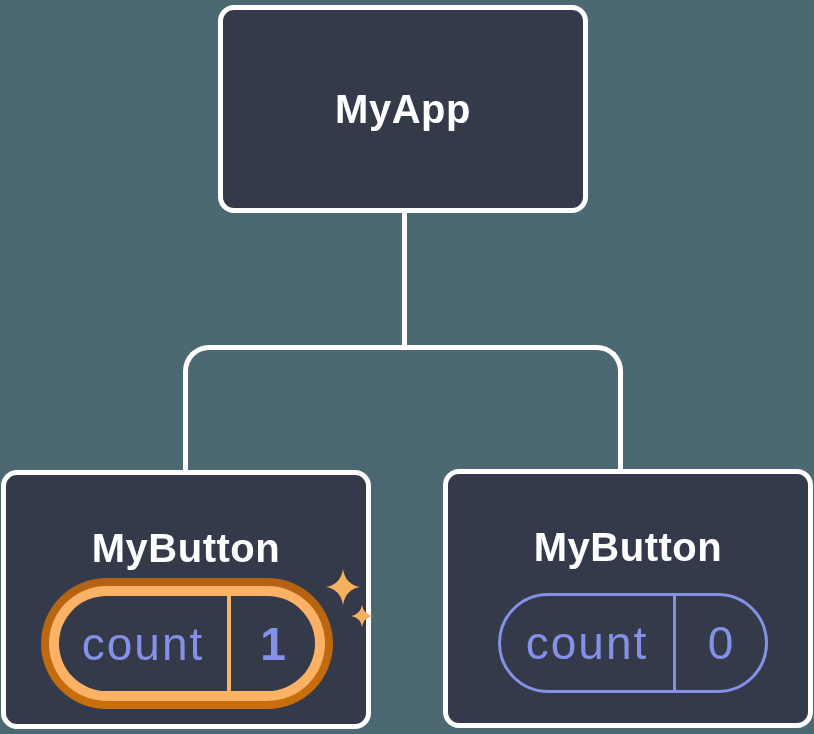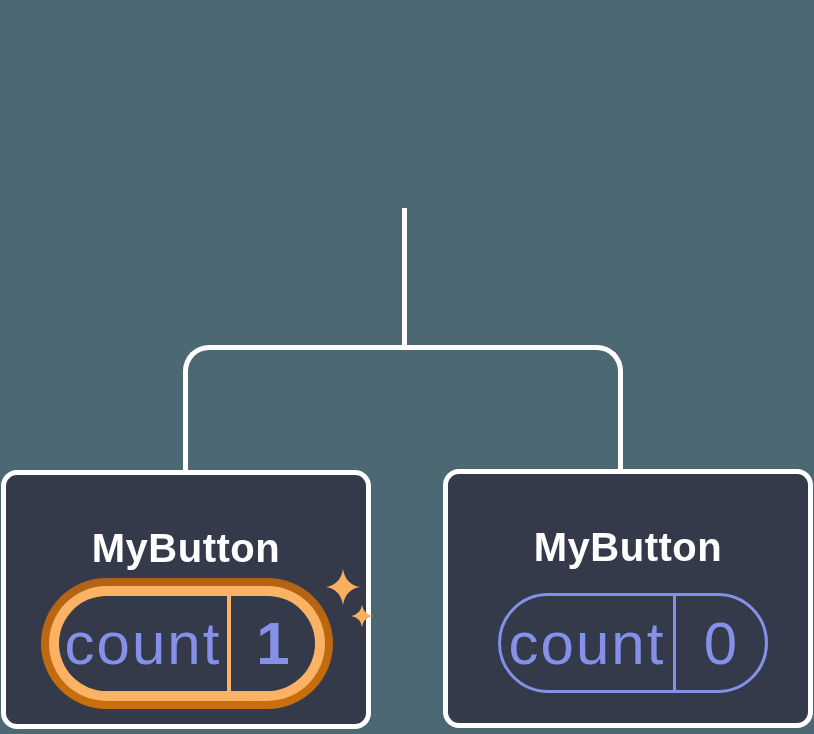--- a/index.html
+++ b/index.html
@@ -110,21 +110,21 @@
     display: flex; align-items: center; justify-content: center;
     border-right: 4px solid #FBB264;
   }
   .pill-glow-inner .cell-value {
     flex: 1;
     display: flex; align-items: center; justify-content: center;
   }
 
   .state-text {
     color: #8590E8;
-    font-size: 60px;
+    font-size: 46px;
     font-weight: 400;
     letter-spacing: 2px;
     white-space: nowrap;
   }
   .state-value-bold { font-weight: 700; letter-spacing: 0; }
   .state-value-regular { font-weight: 400; letter-spacing: 0; }
 
   .sparkles {
     position: absolute;
     left: 303px; top: 80px;
@@ -133,20 +133,23 @@
   }
 </style>
 </head>
 <body>
 
 <div class="canvas">
 
   <div class="connector stub-vertical"></div>
   <div class="bracket"></div>
 
+  <div class="node node-root">
+    <span class="node-title">MyApp</span>
+  </div>
 
   <div class="node node-left">
     <div class="node-title child-title">MyButton</div>
 
     <div class="pill-glow-outer">
       <div class="pill-glow-band">
         <div class="pill-glow-inner">
           <div class="cell-label">
             <span class="state-text">count</span>
           </div>

